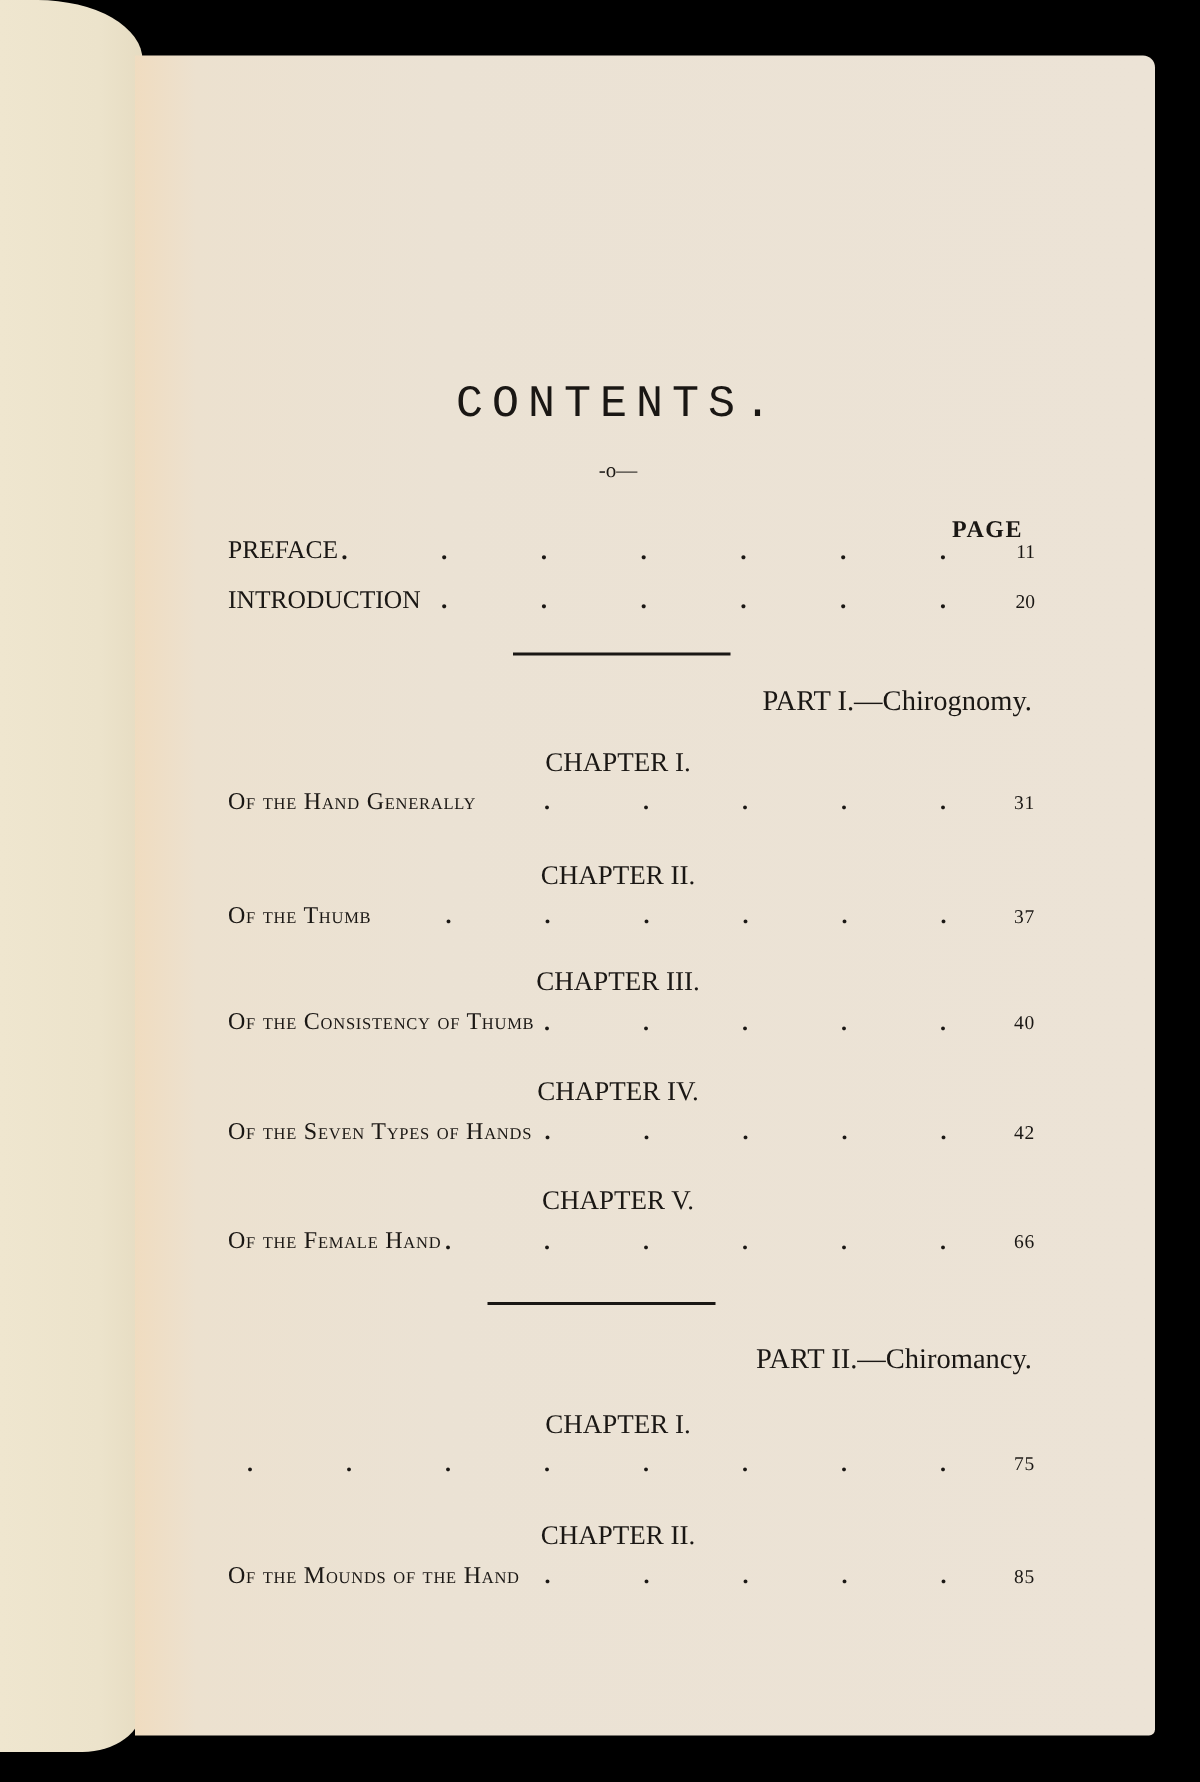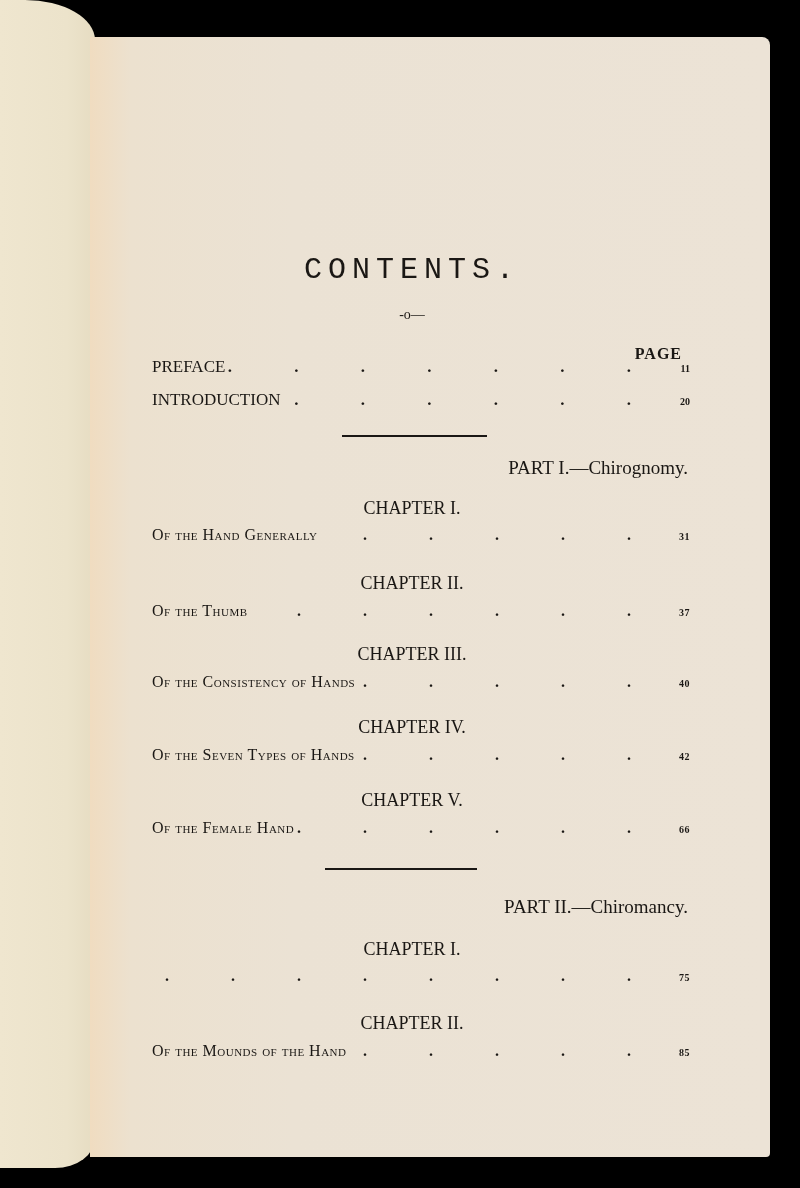--- a/index.html
+++ b/index.html
@@ -13,21 +13,21 @@
                 border-top-right-radius:8px; border-bottom-right-radius:4px; }
   .content { position:absolute; left:62px; top:0; width:520px; }
   .title { position:absolute; top:216px; left:0; width:100%; text-align:center;
            font-size:30px; letter-spacing:6px;font-family:Liberation Mono, monospace; }
   .ornament { position:absolute; top:270px; left:0; width:100%; text-align:center; font-size:14px; }
   .page-label { position:absolute; top:308px; right:-10px; font-size:16px; font-weight:bold; letter-spacing:1px; }
   .row { position:absolute; left:0; width:538px; display:flex; align-items:baseline; font-size:17px; }
   .row .label { white-space:nowrap;text-align:center; }
   .row .dots { flex:1; overflow:hidden; white-space:nowrap; font-weight:bold; letter-spacing:29px;
                text-align:right; direction:rtl; padding-right:6px; }
-  .row .pg { font-weight:bold; font-size:10px; min-width:24px; text-align:right; }
+  .row .pg { font-weight:normal; font-size:13px; min-width:24px; text-align:right; }
   .sc { font-variant:small-caps; font-size:16px; letter-spacing:0.5px; }
   .rule { position:absolute; height:2px; background:#1a1714; }
   .heading { position:absolute; left:16px; width:100%; text-align:right; font-size:19px; }
   .chap { position:absolute; left:0; width:100%; text-align:center; font-size:18px; }
 </style>
 </head>
 <body>
 
 <div class="left-page"></div>
 
@@ -61,21 +61,21 @@
 
     <div class="chap" style="top:536px">CHAPTER II.</div>
     <div class="row sc" style="top:565px">
       <span class="label">Of the Thumb</span>
       <span class="dots">. . . . . . . . . . . .</span>
       <span class="pg">37</span>
     </div>
 
     <div class="chap" style="top:607px">CHAPTER III.</div>
     <div class="row sc" style="top:636px">
-      <span class="label">Of the Consistency of Hands</span>
+      <span class="label">Of the Consistency of Thumb</span>
       <span class="dots">. . . . . . . . . . . .</span>
       <span class="pg">40</span>
     </div>
 
     <div class="chap" style="top:680px">CHAPTER IV.</div>
     <div class="row sc" style="top:709px">
       <span class="label">Of the Seven Types of Hands</span>
       <span class="dots">. . . . . . . . . . . .</span>
       <span class="pg">42</span>
     </div>

